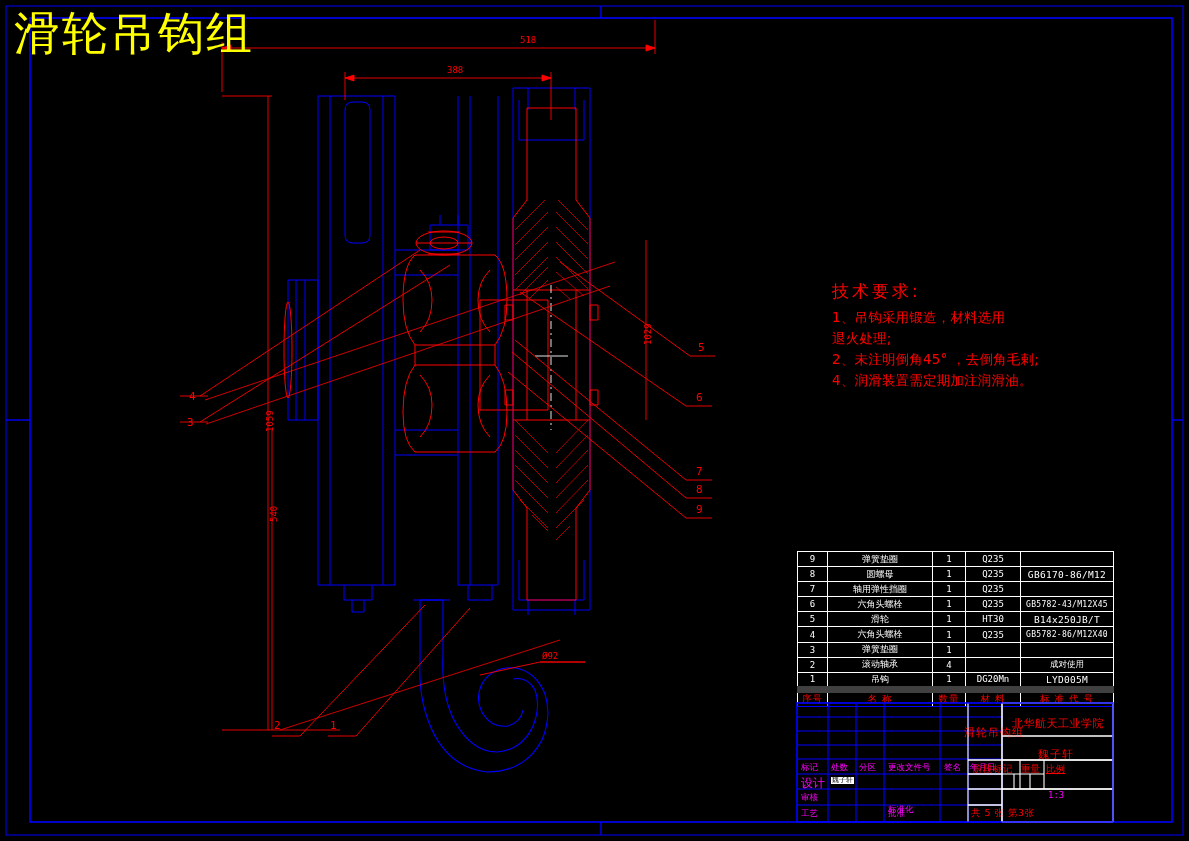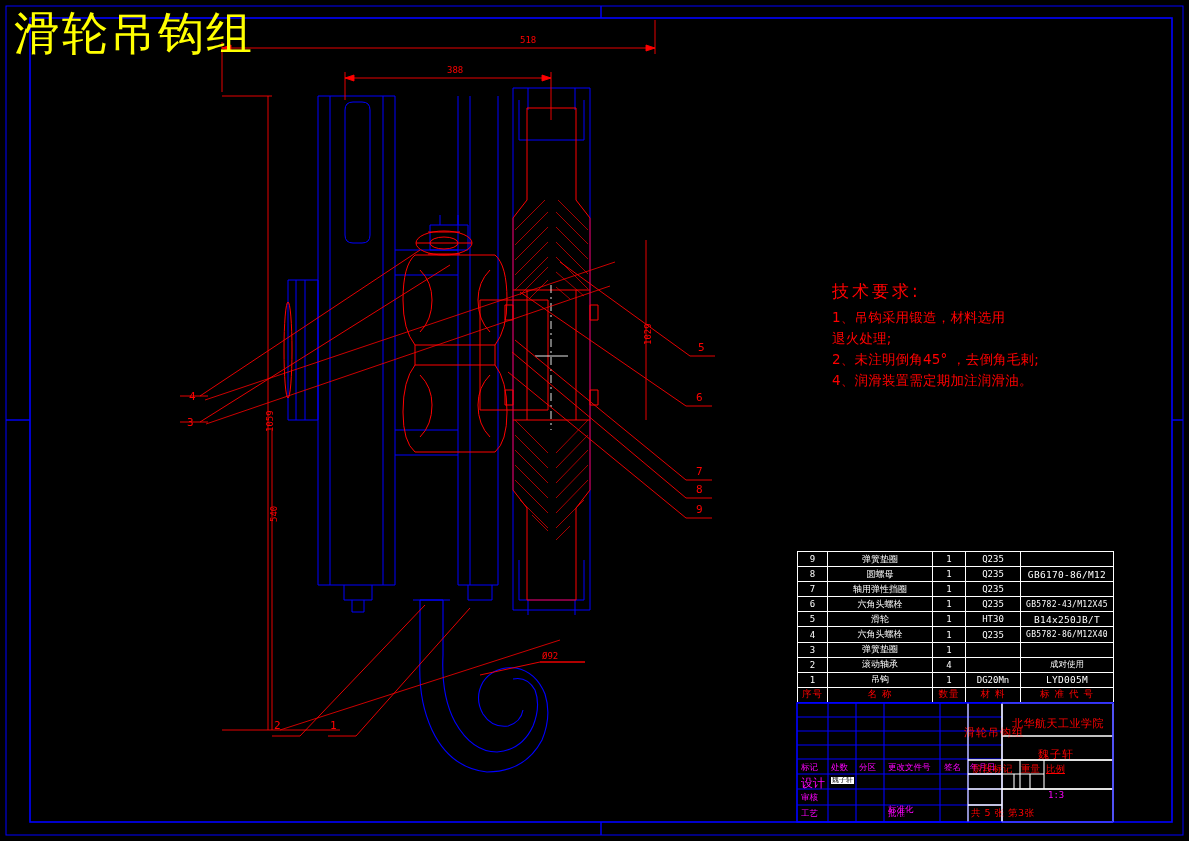--- a/index.html
+++ b/index.html
@@ -95,21 +95,21 @@
     border: 1px solid #ffffff;
     color: #ffffff;
     font-size: 9px;
     font-family: "DejaVu Sans Mono", monospace;
   }
   #bom tr.hdr td {
     color: #ff0000;
     font-family: "DejaVu Sans", sans-serif;
     font-size: 9.5px;
     letter-spacing: 1px;
-    border-top: 1px solid #404040;
+    border-top: 7px solid #404040;
     border-bottom: 1px solid #0000ff;
   }
   #bom td.cn {
     font-family: "DejaVu Sans", sans-serif;
     font-size: 9px;
     margin-top: 30px;
   }
   #bom td.std { font-size: 9.5px; letter-spacing: 0.3px; }
   #bom td.note { font-family: "DejaVu Sans", sans-serif; font-size: 8.5px; }
   .cell-red {

